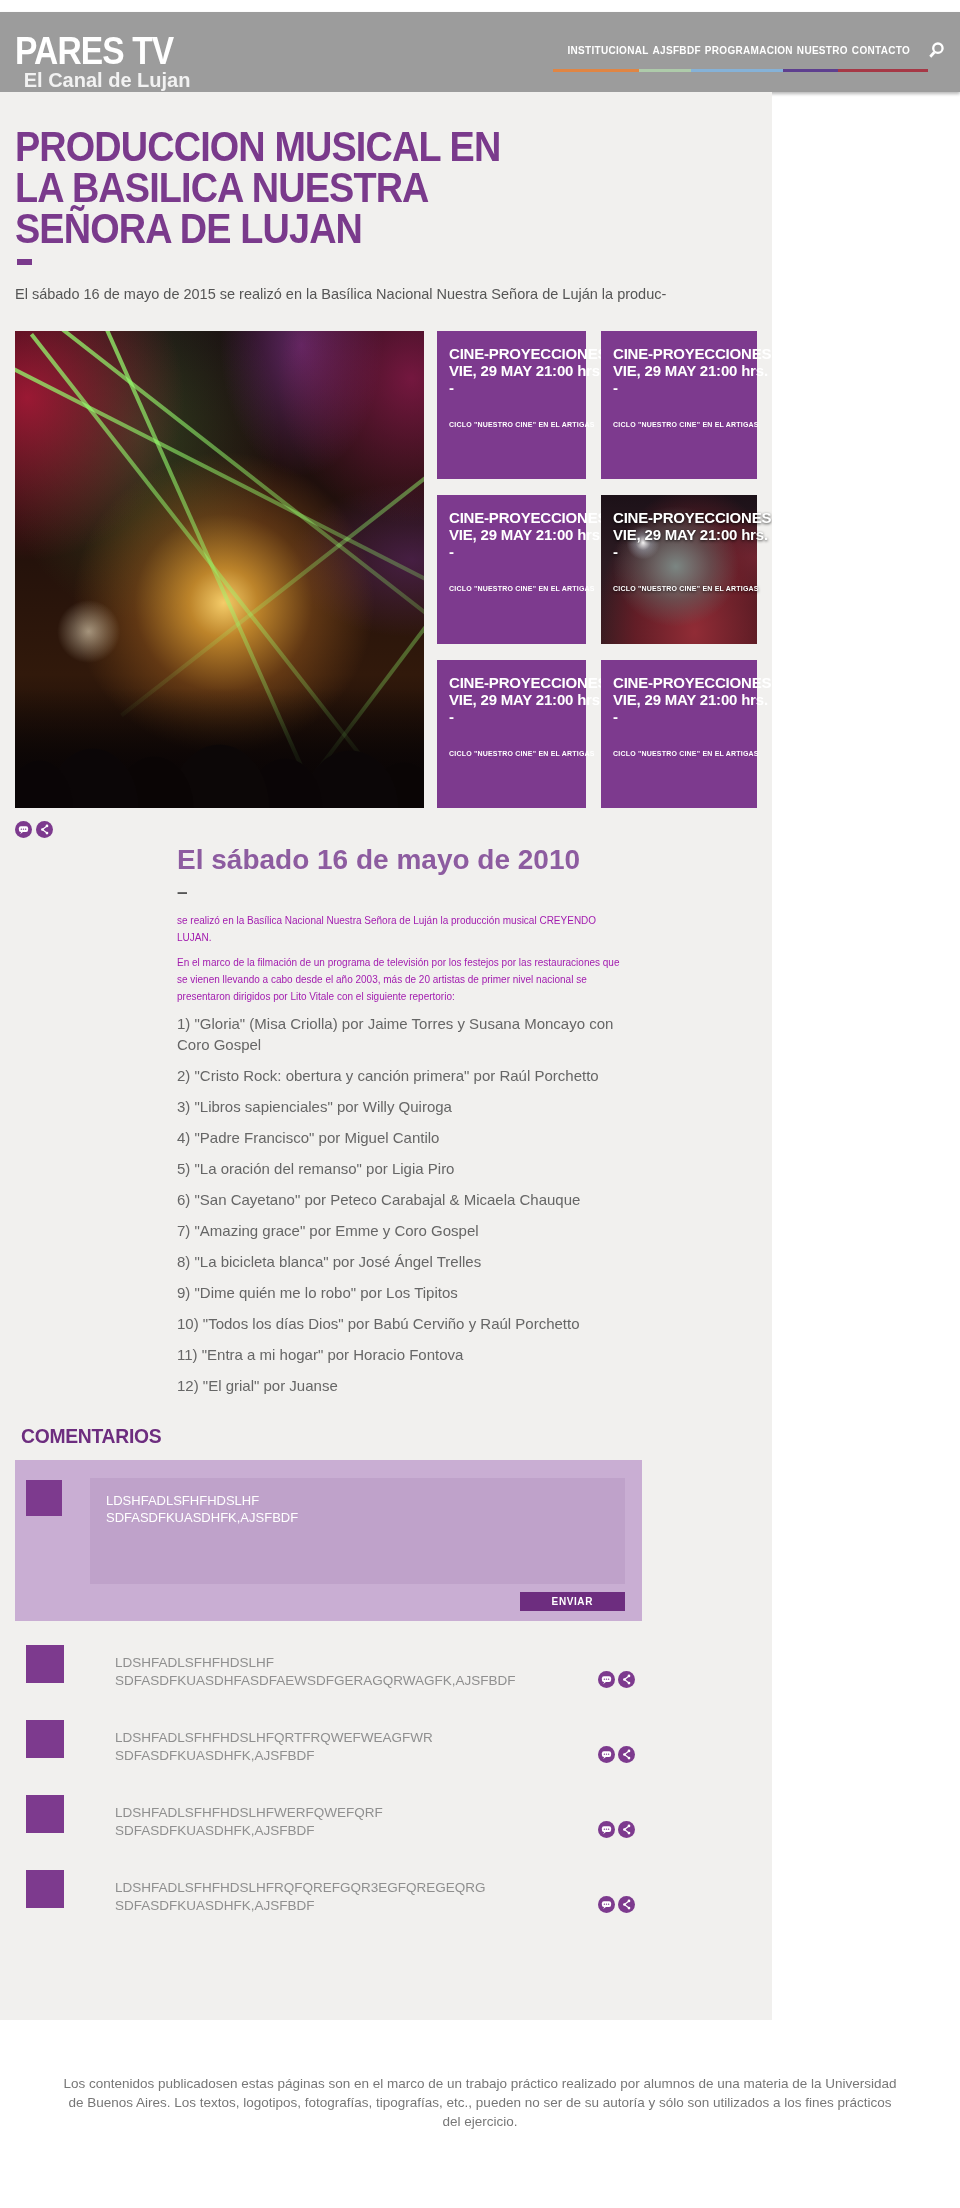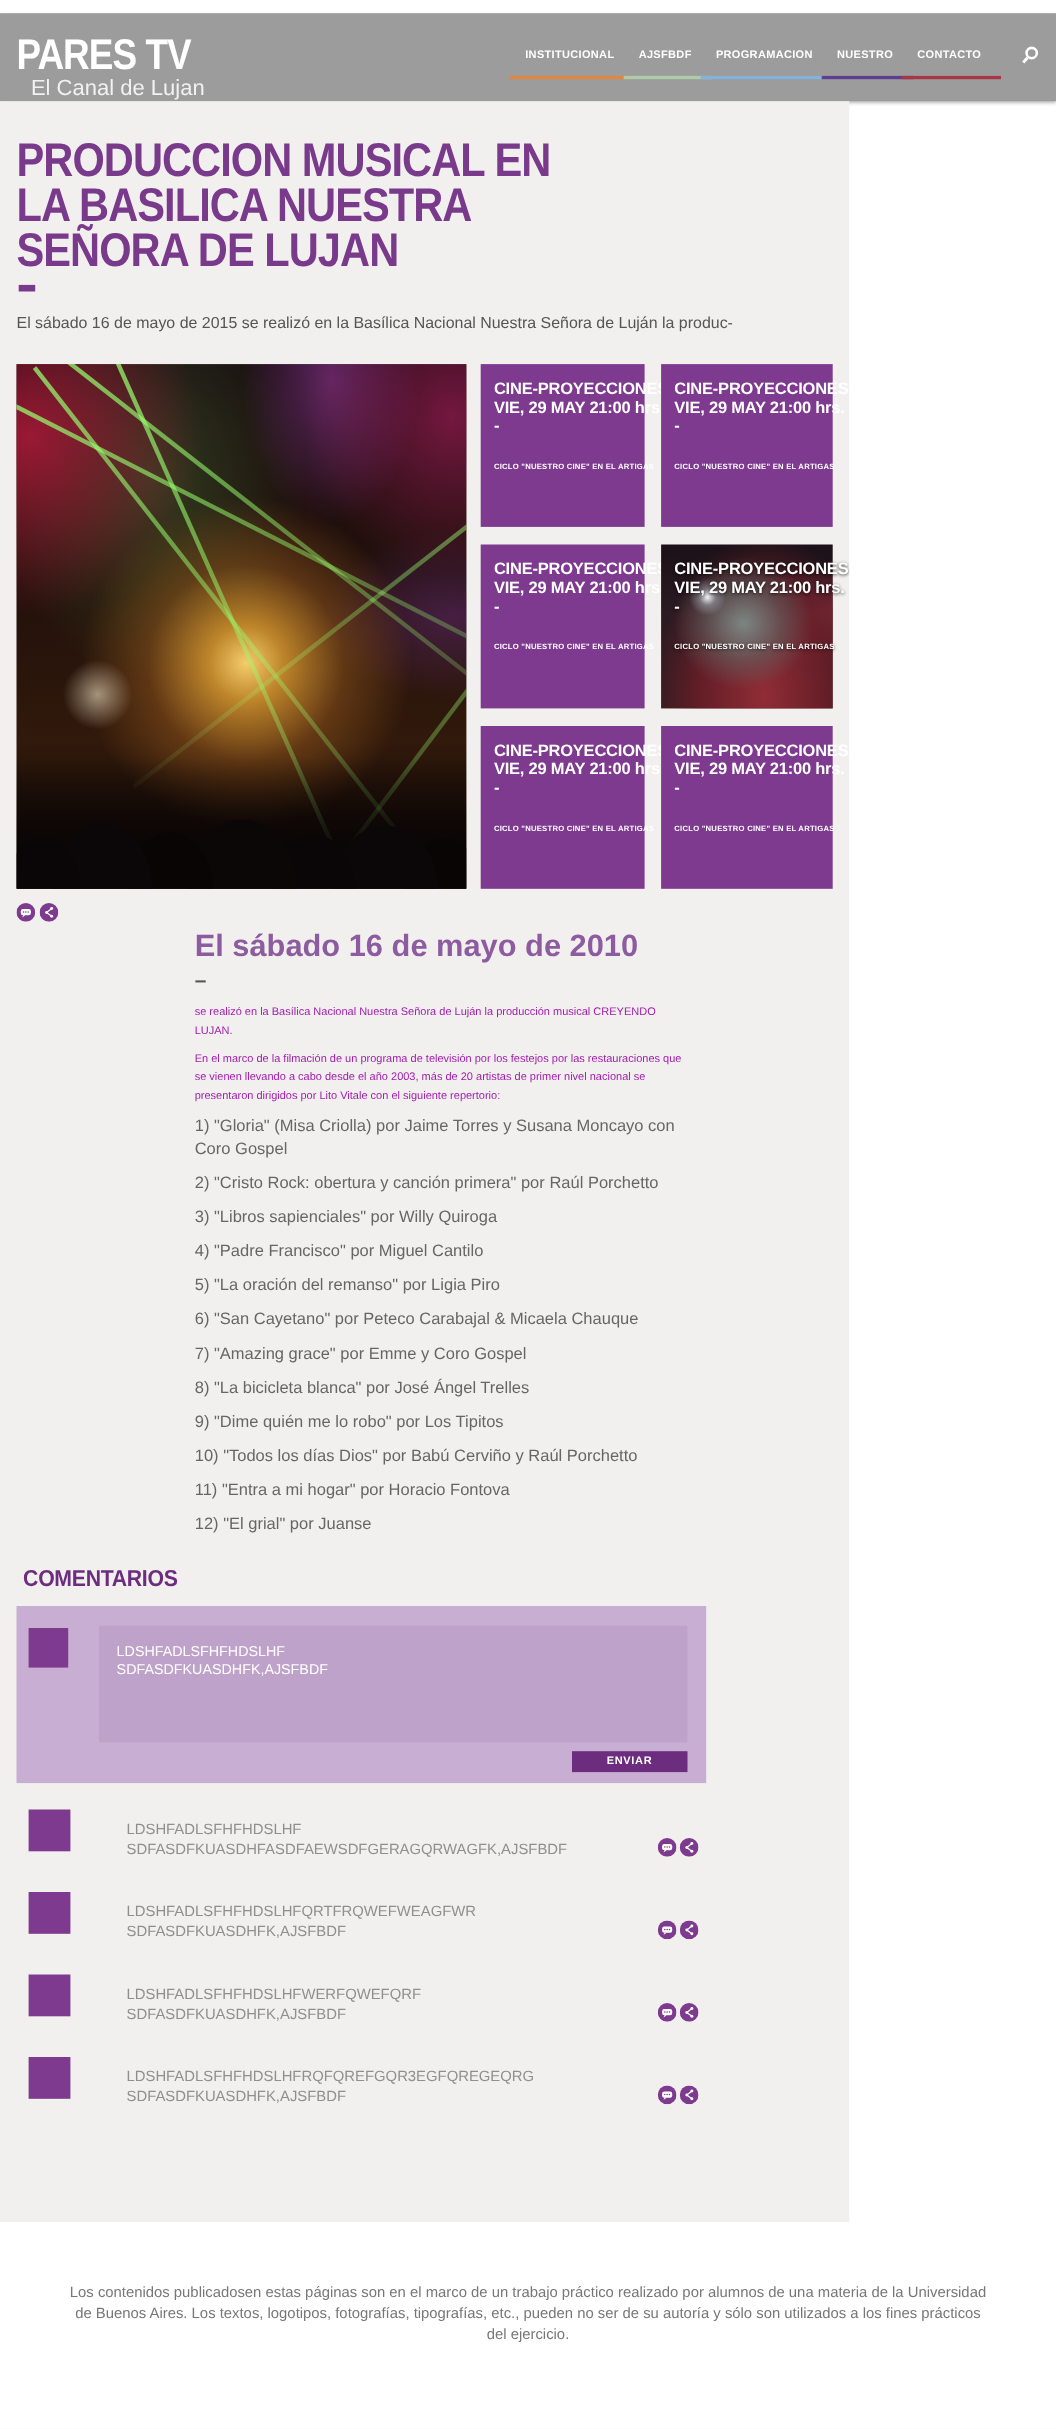--- a/index.html
+++ b/index.html
@@ -5,22 +5,22 @@
   html,body{margin:0;padding:0;}
   body{width:960px;background:#fff;font-family:"Liberation Sans",sans-serif;}
 
   
   .top-strip{height:12px;background:#fff;}
   .header{height:80px;background:#9c9c9c;display:flex;align-items:stretch;
           padding:0 14px 0 15px;box-sizing:border-box;box-shadow:0 2px 3px rgba(0,0,0,.28);}
   .brand{display:flex;flex-direction:column;justify-content:flex-end;overflow:visible;text-align:center;}
   .brand-logo{font-size:39px;font-weight:bold;color:#fff;line-height:34px;letter-spacing:-1px;
               transform:scaleX(.86);transform-origin:0 100%;}
-  .brand-tagline{font-size:20px;color:#f2f2f2;line-height:24px;font-weight:normal;letter-spacing:0;}
-  .nav{margin-left:auto;display:flex;align-items:center;gap:18px;justify-content:center;}
+  .brand-tagline{font-size:20px;color:#f2f2f2;line-height:24px;font-weight:bold;letter-spacing:0;}
+  .nav{margin-left:auto;display:flex;align-items:center;justify-content:center;}
   .nav-item{position:relative;color:#fff;font-size:10px;font-weight:bold;letter-spacing:.3px;
             padding:0 2px;cursor:pointer;margin-top:-4px;}
   .nav-item::after{content:"";position:absolute;left:-12px;right:-16px;top:24px;height:3px;background:var(--u,#ccc);}
   .search-btn{margin-left:16px;margin-top:-4px;width:18px;height:18px;cursor:pointer;}
   .search-btn svg{display:block;}
 
   
   .main{position:relative;width:772px;height:1928px;background:#f1f0ee;overflow:hidden;}
 
   .hero{padding:34px 15px 0;}

